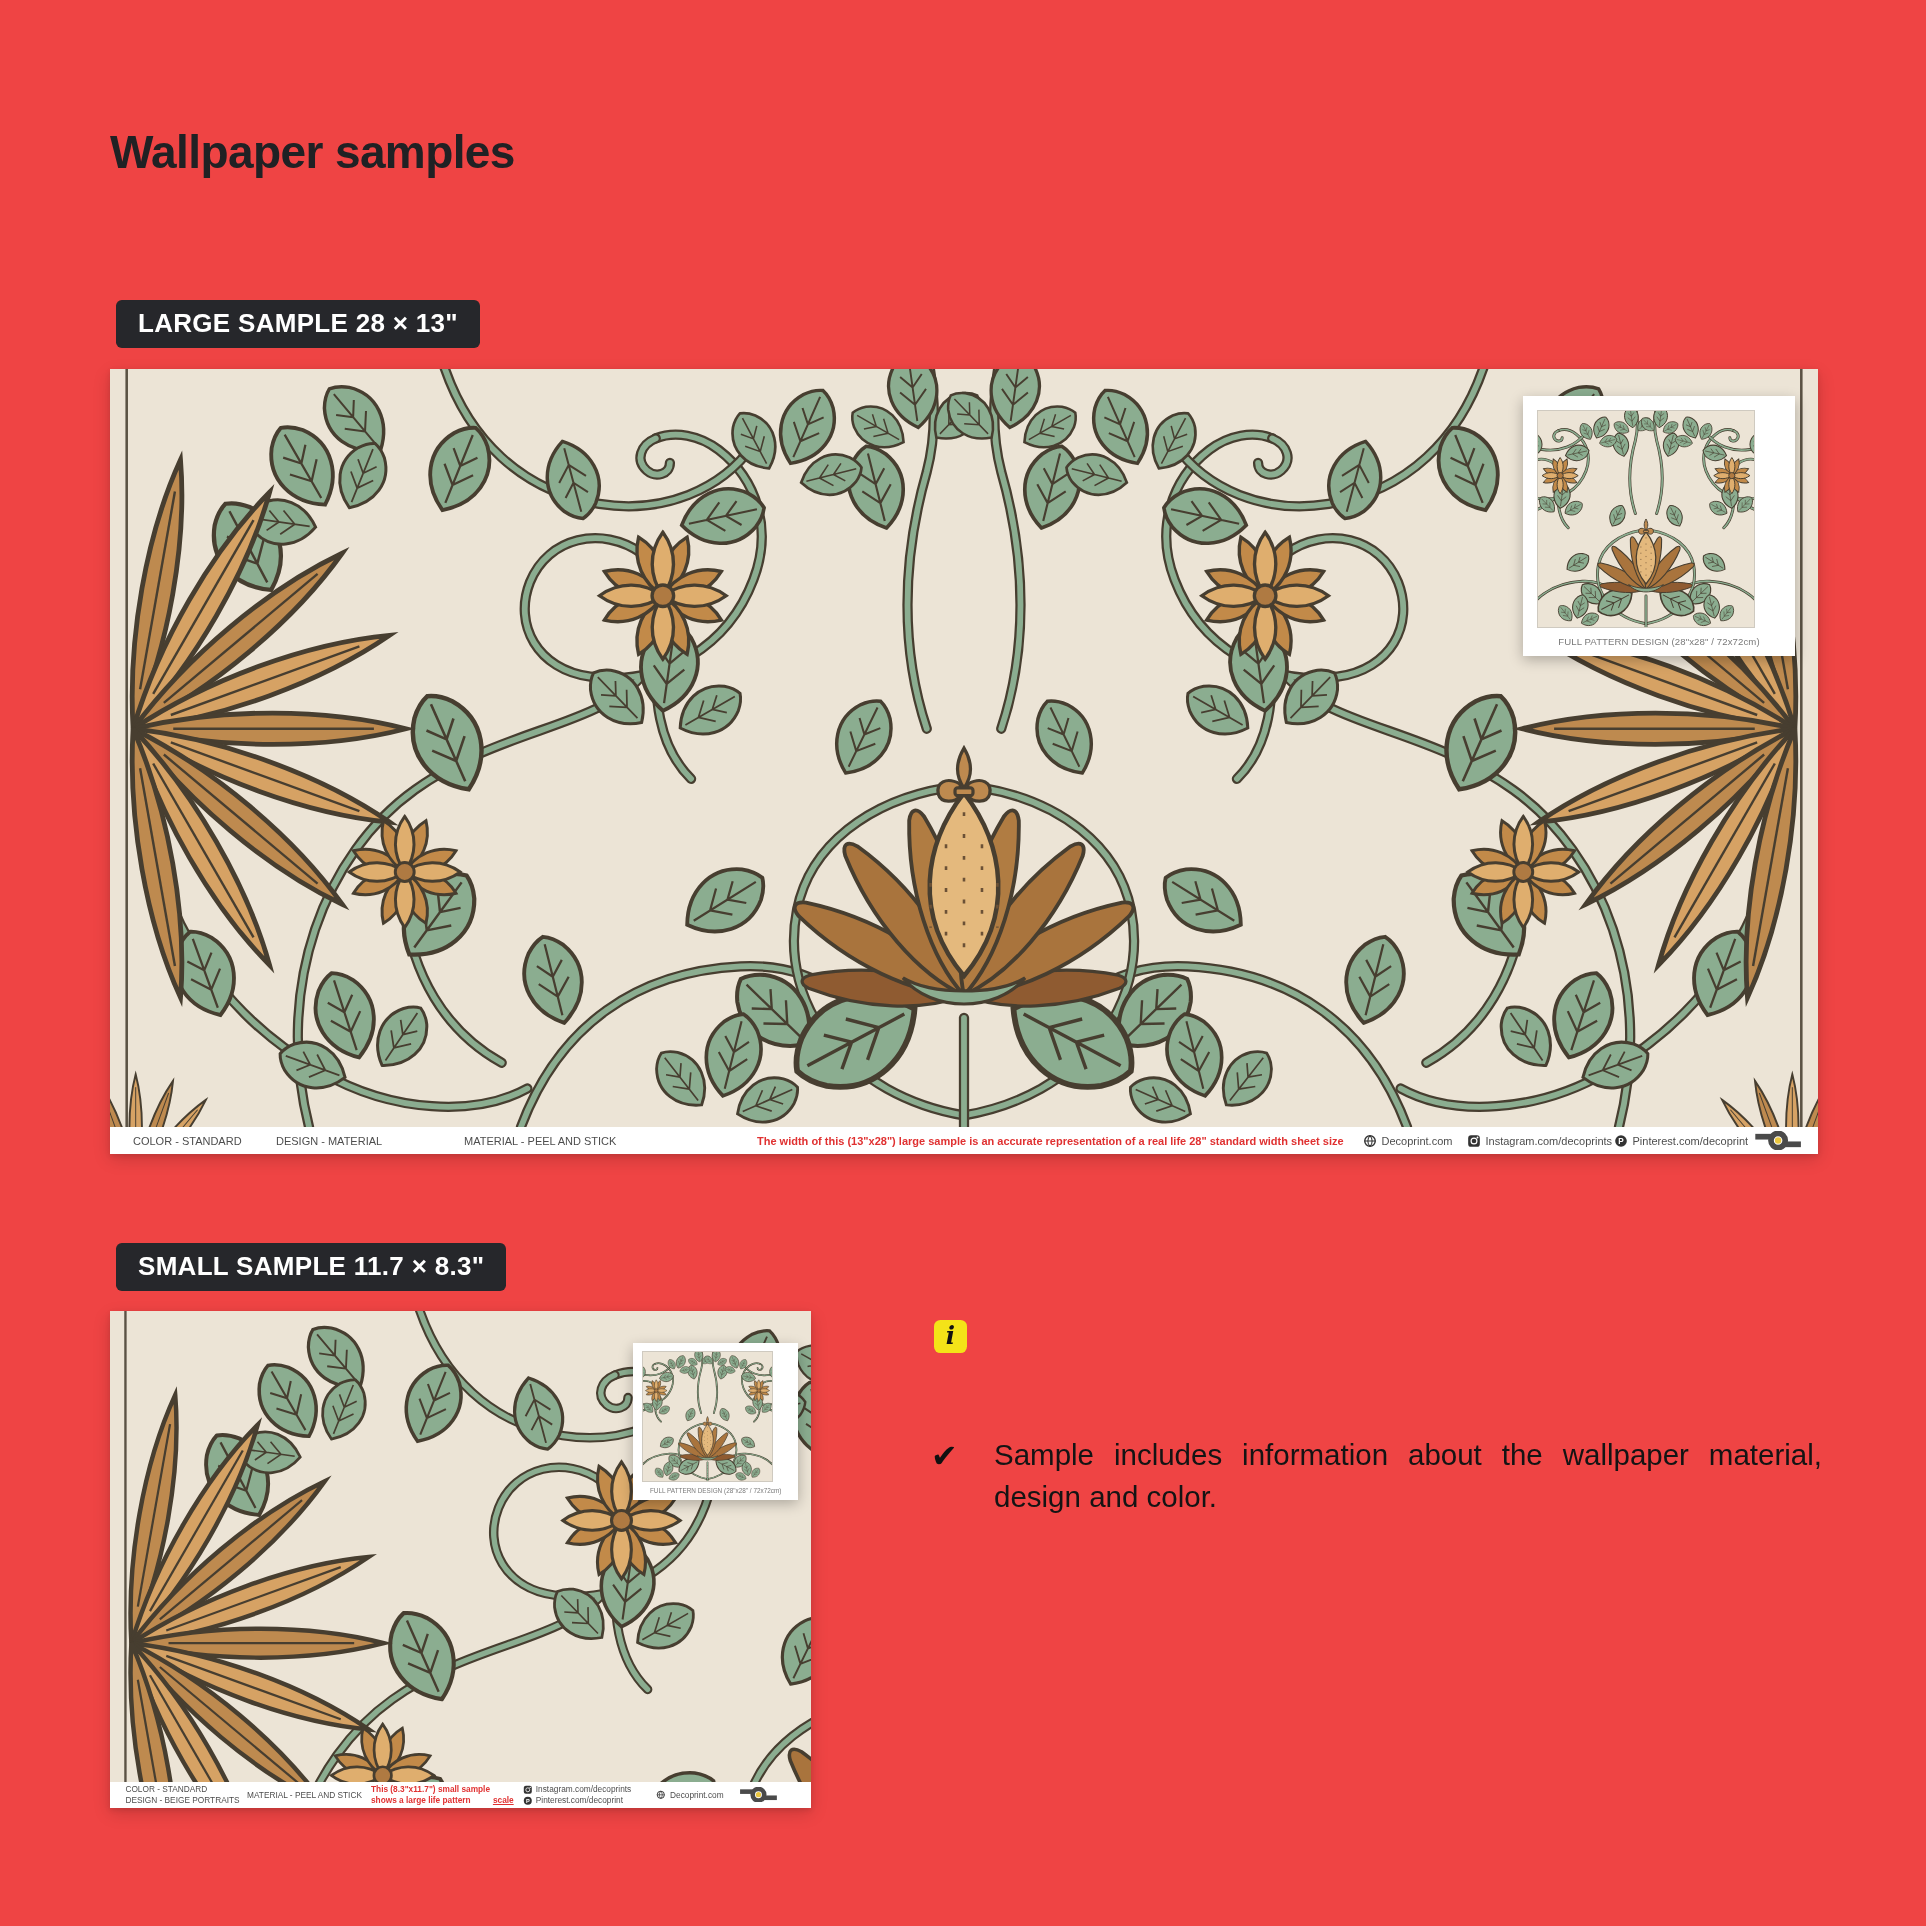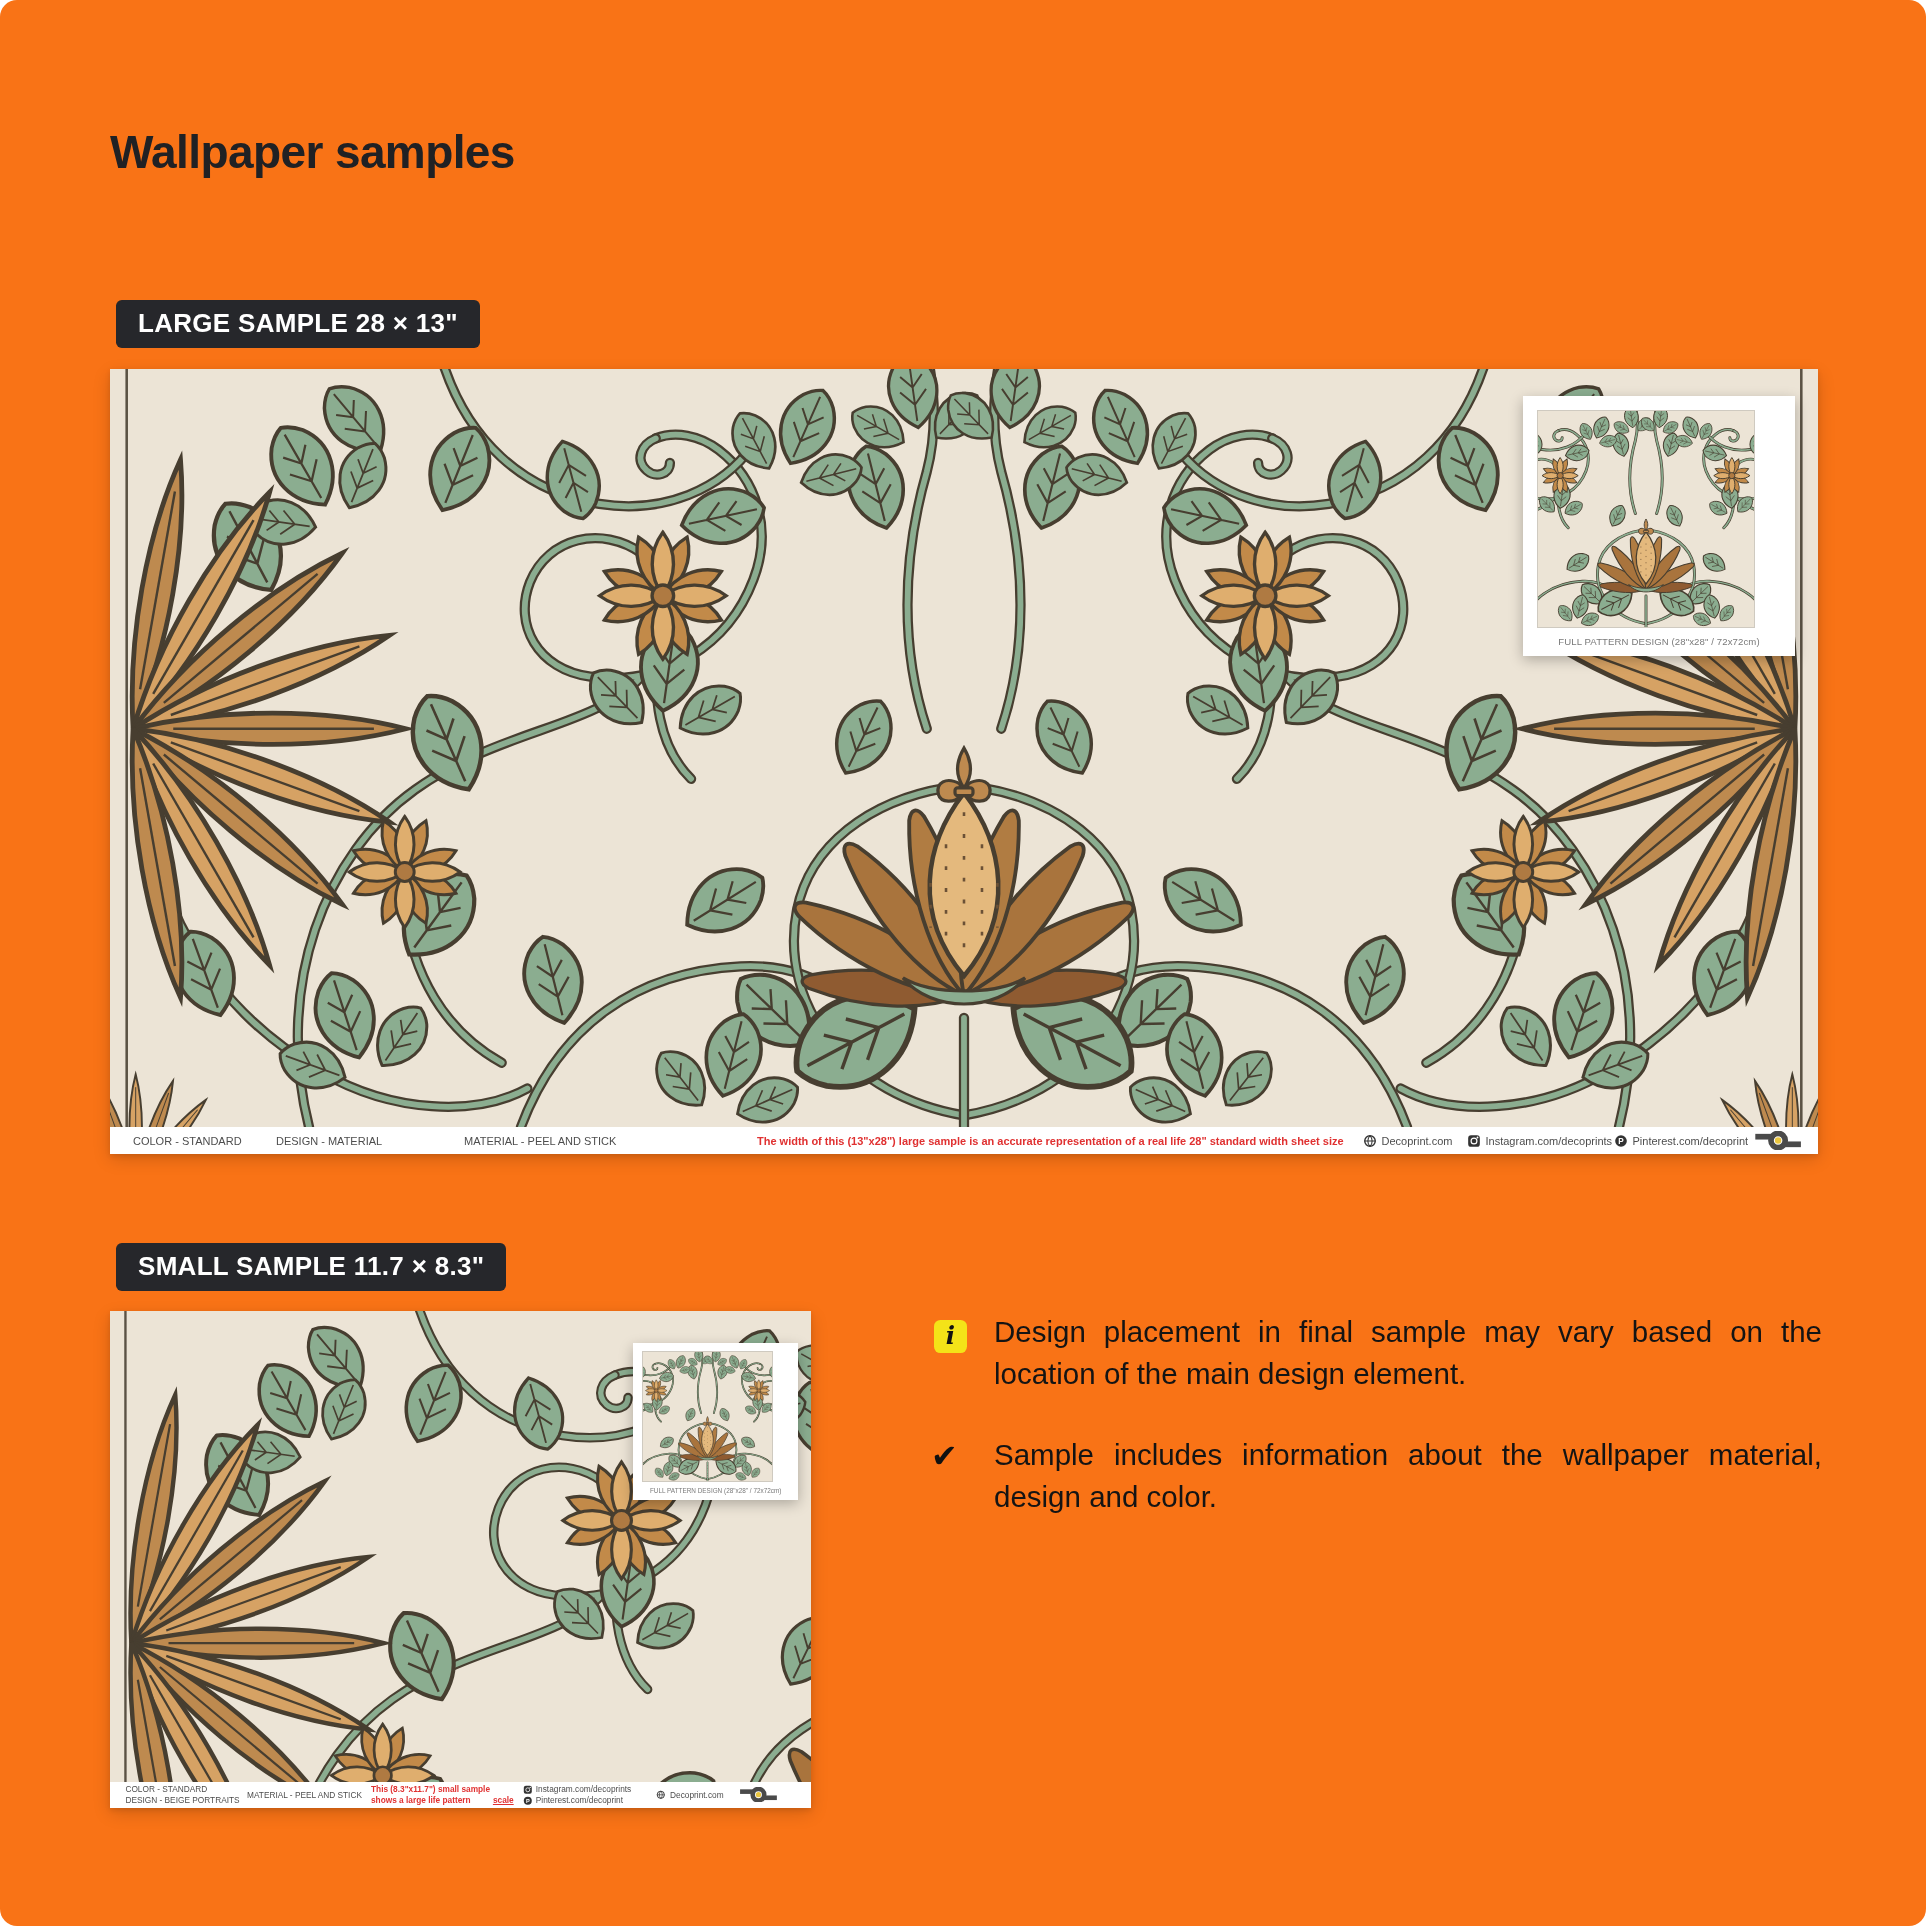--- a/index.html
+++ b/index.html
@@ -1,16 +1,16 @@
 <!DOCTYPE html>
 <html style="font-size:10.3px"><head>
 <meta charset="utf-8">
 <style>
   html,body{margin:0;padding:0;background:#fff;}
-  #page{position:relative;width:1926px;height:1926px;background:#f97316;font-family:"Liberation Sans",sans-serif;overflow:hidden;border-radius:17px;}
+  #page{position:relative;width:1926px;height:1926px;background:#ef4444;font-family:"Liberation Sans",sans-serif;overflow:hidden;}
 
   .page-title{position:absolute;left:110px;top:96px;font-size:46px;font-weight:700;color:#202124;letter-spacing:-0.6px;line-height:1.1;}
   .subtitle{position:absolute;left:110px;top:207px;font-size:30px;color:#1b1b1b;white-space:nowrap;}
   .subtitle b{font-weight:700;text-decoration:underline;text-decoration-thickness:2.6px;text-underline-offset:7px;}
 
   .badge{position:absolute;left:116px;background:#26272b;color:#fff;font-size:26px;font-weight:700;letter-spacing:0.3px;padding:8.3px 22px;border-radius:5.8px;white-space:nowrap;}
   #badge-large{top:300px;}
   #badge-small{top:1243px;}
 
   .sample{position:absolute;background:#fff;box-shadow:0 6.4px 16.7px rgba(0,0,0,.16),0 1.9px 5.1px rgba(0,0,0,.10);}
@@ -303,19 +303,18 @@
       <svg style="position:absolute;left:627px;top:5.1px" width="46" height="15.4" viewBox="0 0 60 20">
         <path d="M4,6 H22" stroke="#4a4a4a" stroke-width="6"></path>
           <circle cx="28" cy="10" r="7.5" fill="none" stroke="#4a4a4a" stroke-width="6"></circle>
           <path d="M34,14 H52" stroke="#4a4a4a" stroke-width="6"></path>
           <circle cx="28" cy="10" r="3.4" fill="#E9C53F"></circle>
       </svg>
     </div>
   </div>
 
   <div class="note-icon-info">i</div>
-  <div class="note-text" id="note1-text">Design placement in final sample may vary based on the location of the main design element.</div>
 
   <div class="note-icon-check">✔</div>
   <div class="note-text" id="note2-text">Sample includes information about the wallpaper material, design and color.</div>
 
 </div>
 
 
 </body></html>

